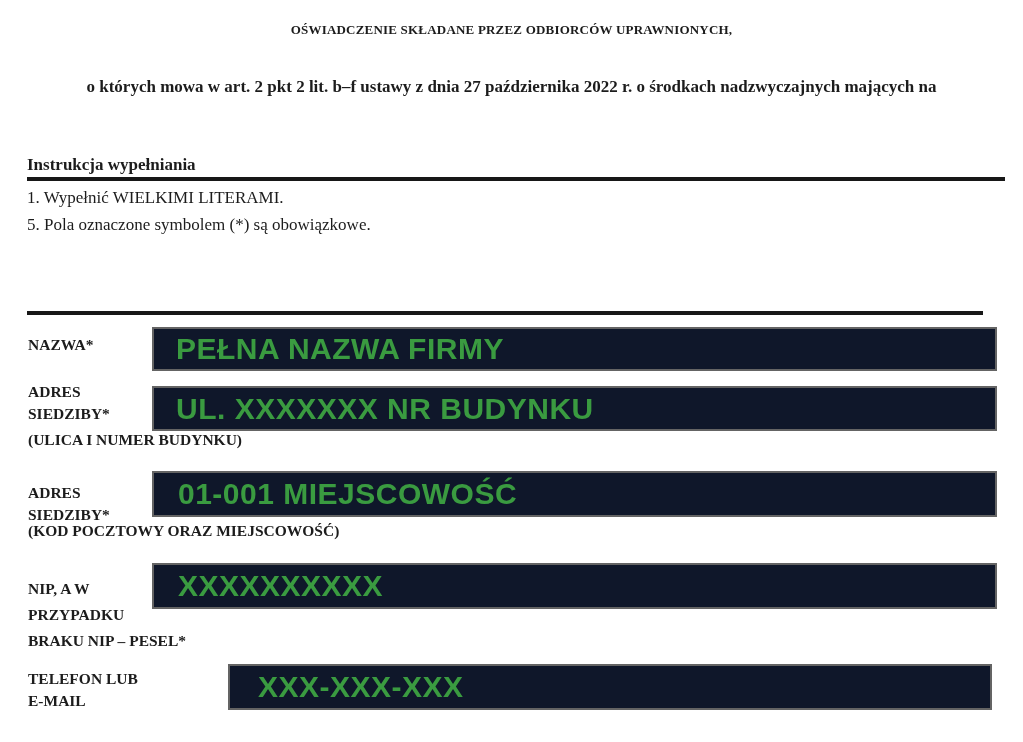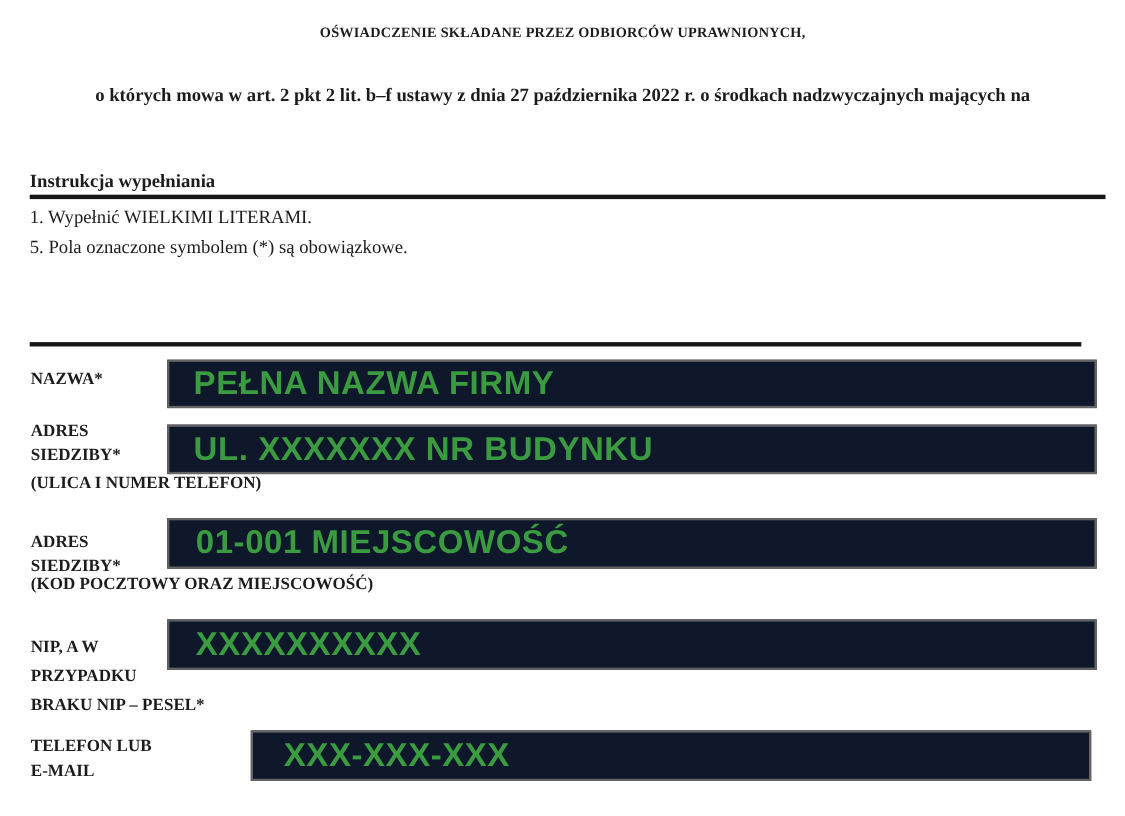--- a/index.html
+++ b/index.html
@@ -92,21 +92,21 @@
   <div class="lbl lbl-nazwa">NAZWA*</div>
   <div class="box box-nazwa">
     <span class="value">PEŁNA NAZWA FIRMY</span>
   </div>
 
   <div class="lbl lbl-adres1a">ADRES</div>
   <div class="lbl lbl-adres1b">SIEDZIBY*</div>
   <div class="box box-adres1">
     <span class="value">UL. XXXXXXX NR BUDYNKU</span>
   </div>
-  <div class="caption cap-adres1">(ULICA I NUMER TELEFON)</div>
+  <div class="caption cap-adres1">(ULICA I NUMER BUDYNKU)</div>
 
   <div class="lbl lbl-adres2a">ADRES</div>
   <div class="lbl lbl-adres2b">SIEDZIBY*</div>
   <div class="box box-adres2">
     <span class="value">01-001 MIEJSCOWOŚĆ</span>
   </div>
   <div class="caption cap-adres2">(KOD POCZTOWY ORAZ MIEJSCOWOŚĆ)</div>
 
   <div class="lbl lbl-nip1">NIP, A W</div>
   <div class="lbl lbl-nip2">PRZYPADKU</div>

